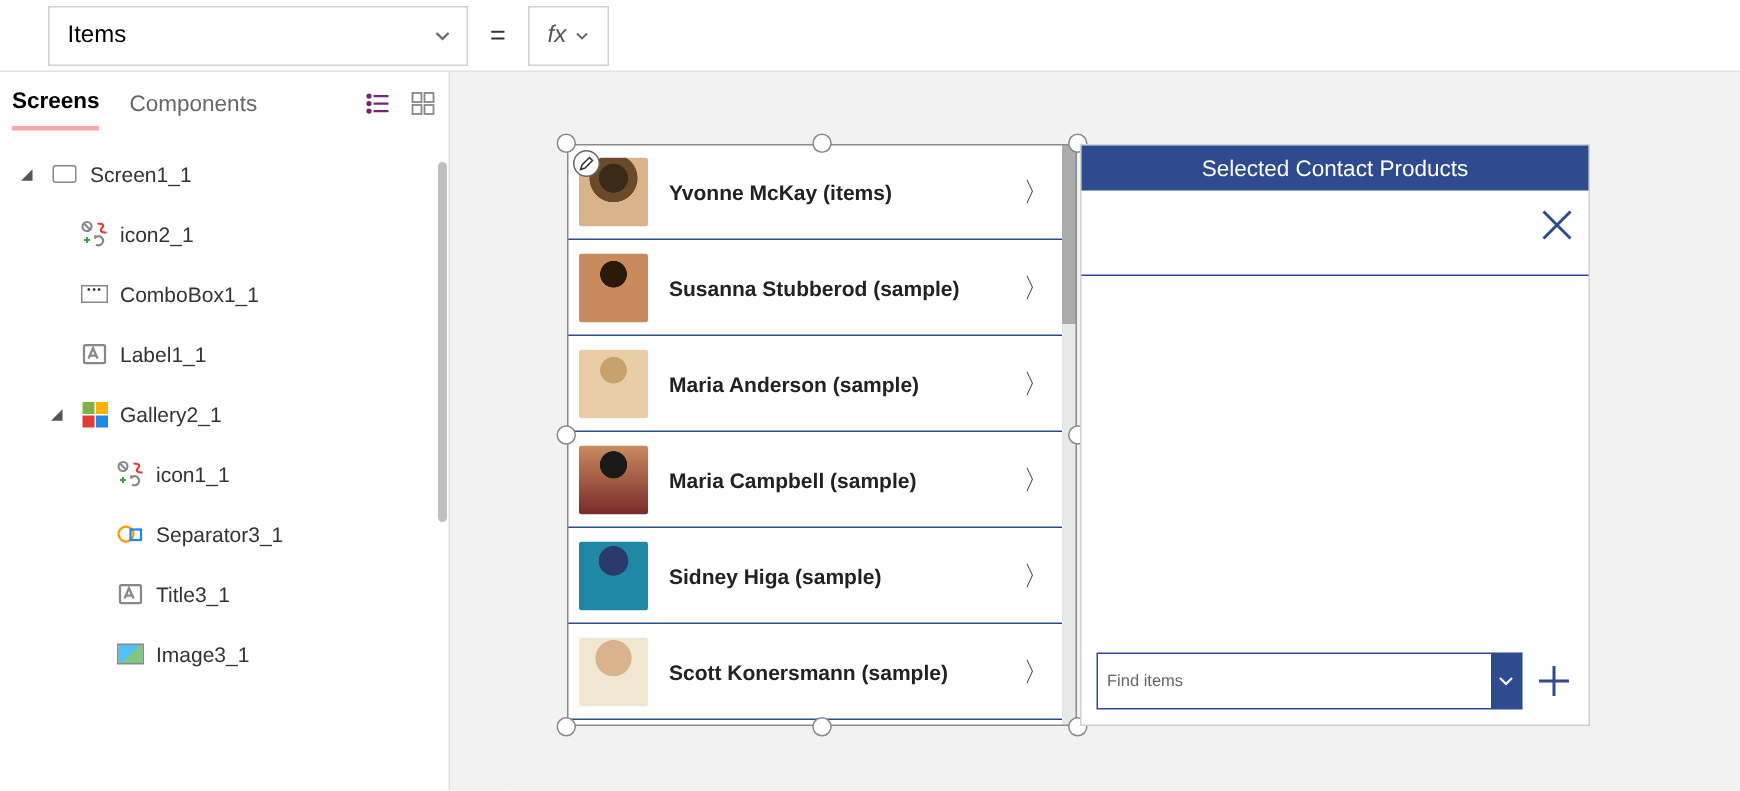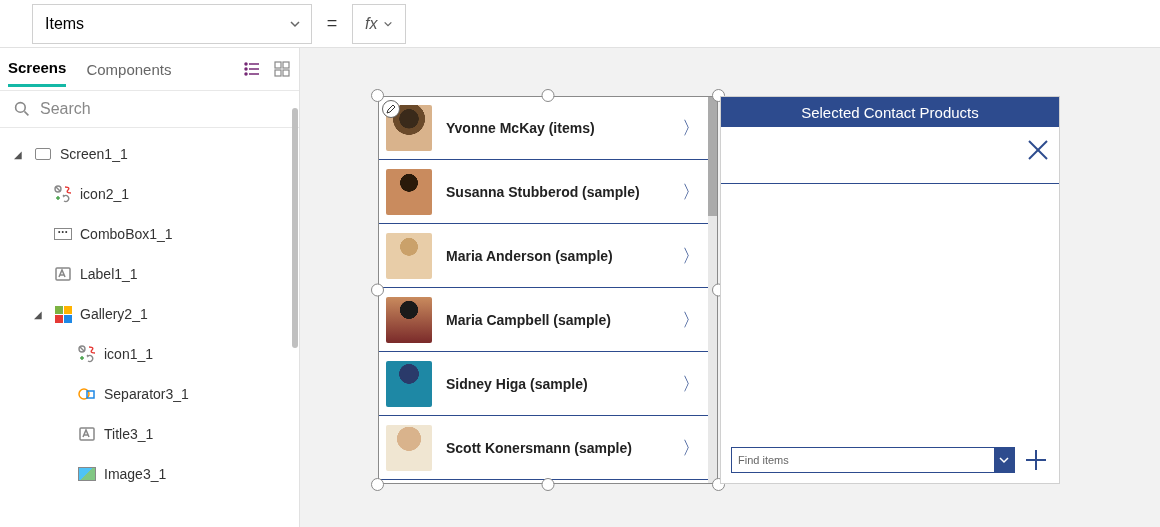--- a/index.html
+++ b/index.html
@@ -11,21 +11,21 @@
 .prop-select .chev { position: absolute; right: 10px; top: 50%; transform: translateY(-50%); color: #666; }
 .eq-sign { width: 40px; text-align: center; font-size: 18px; color: #333; }
 .fx-box { display: flex; align-items: center; height: 40px; border: 1px solid #d0d0d0; padding: 0 12px; gap: 6px; font-style: italic; color: #555; }
 .fx-box .chev { font-style: normal; color: #666; font-size: 10px; }
 .formula-input { flex: 1; height: 40px; border: 1px solid #d0d0d0; border-left: none; display: flex; align-items: center; padding: 0 12px; color: #0f7878; font-size: 16px; }
 
 
 .left-panel { position: absolute; left: 0; top: 48px; width: 300px; bottom: 0; border-right: 1px solid #e1e1e1; background: #fff; }
 .lp-tabs { display: flex; align-items: center; height: 42px; padding: 0 8px; gap: 20px; }
 .lp-tab { padding: 8px 0; font-size: 15px; color: #666; cursor: pointer; }
-.lp-tab.active { color: #000; font-weight: 600; border-bottom: 3px solid #14b8a6; }
+.lp-tab.active { color: #000; font-weight: 600; border-bottom: 3px solid #fca5a5; }
 .lp-icons { margin-left: auto; display: flex; gap: 12px; color: #742774; }
 .lp-icons span { cursor: pointer; }
 .lp-search { display: flex; align-items: center; height: 38px; border-top: 1px solid #e8e8e8; border-bottom: 1px solid #e8e8e8; padding: 0 14px; gap: 10px; color: #888; }
 .lp-search svg { width: 16px; height: 16px; fill: none; stroke: #888; stroke-width: 2; }
 .tree { padding: 6px 0 6px 0; font-size: 14px; color: #333; max-height: calc(100% - 80px); overflow-y: auto; }
 .tree-row { display: flex; align-items: center; height: 40px; padding-left: 10px; gap: 8px; cursor: pointer; }
 .tree-row .caret { width: 12px; color: #555; font-size: 10px; }
 .tree-row .ticon { width: 18px; height: 18px; display: inline-flex; align-items: center; justify-content: center; }
 .indent-1 { padding-left: 50px; }
 .indent-2 { padding-left: 34px; }
@@ -74,21 +74,21 @@
 .av-4{background:radial-gradient(circle at 50% 28%, #1a1a1a 22%, transparent 23%), linear-gradient(#c98b5e,#7a2a2a);} 
 .av-5{background:radial-gradient(circle at 50% 28%, #2a3a6a 24%, transparent 25%), linear-gradient(#1e88a5,#1e88a5);} 
 .av-6{background:radial-gradient(circle at 50% 30%, #d9b38c 30%, transparent 31%), linear-gradient(#f0e6d2,#f0e6d2);}
 
 
 .right-form { position:absolute; left: 420px; top: 48px; width: 340px; height: 388px; background:#fff; border:1px solid #d0d0d0;}
 .rf-header { background:#2d4b8e; color:#fff; height:30px; display:flex; align-items:center; justify-content:center; font-size:15px; }
 .rf-close { position:absolute; right:8px; top:40px; color:#2d4b8e; font-size:30px; cursor:pointer; font-weight:300;}
 .rf-line { position:absolute; left:0; right:0; top:86px; border-top:1px solid #2d4b8e;}
 .rf-bottom { position:absolute; bottom:10px; left:10px; right:10px; display:flex; align-items:center; gap:8px;}
-.rf-combo { flex:1; height:26px; border:1px solid #2d4b8e; display:flex; align-items:center; padding:0 6px; font-size:11px; color:#666; position:relative;}
+.rf-combo { flex:1; height:38px; border:1px solid #2d4b8e; display:flex; align-items:center; padding:0 6px; font-size:11px; color:#666; position:relative;}
 .rf-combo .dd { position:absolute; right:0; top:0; bottom:0; width:20px; background:#2d4b8e; color:#fff; display:flex; align-items:center; justify-content:center; font-size:10px;}
 .rf-plus { color:#2d4b8e; font-size:30px; font-weight:300; cursor:pointer; line-height:1;}
 
 svg { display:block; }
 </style>
 </head>
 <body>
 
 <div class="topbar">
   <div class="prop-select">
@@ -132,29 +132,20 @@
             <g stroke="#888" stroke-width="1.2" fill="none">
               <rect x="2" y="2" width="6" height="6"></rect>
               <rect x="10" y="2" width="6" height="6"></rect>
               <rect x="2" y="10" width="6" height="6"></rect>
               <rect x="10" y="10" width="6" height="6"></rect>
             </g>
           </svg>
       </span>
     </div>
   </div>
-  <div class="lp-search">
-    <span>
-      <svg viewBox="0 0 20 20">
-          <circle cx="8" cy="8" r="6"></circle>
-          <line x1="13" y1="13" x2="18" y2="18"></line>
-        </svg>
-    </span>
-    <span>Search</span>
-  </div>
   <div class="tree">
     <div class="tree-row" style="padding-left:14px;">
       <span class="caret">◢</span>
       <span class="ticon">
           <span class="icon-screen"></span>
         </span>
       <span>Screen1_1</span>
     </div>
     <div class="tree-row indent-3">
       <span class="ticon icon-multi">

